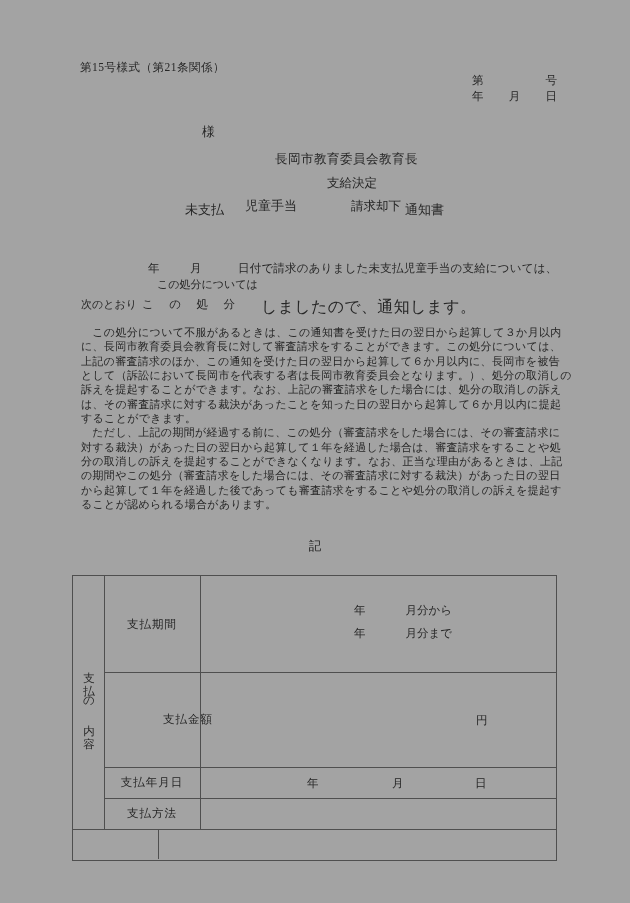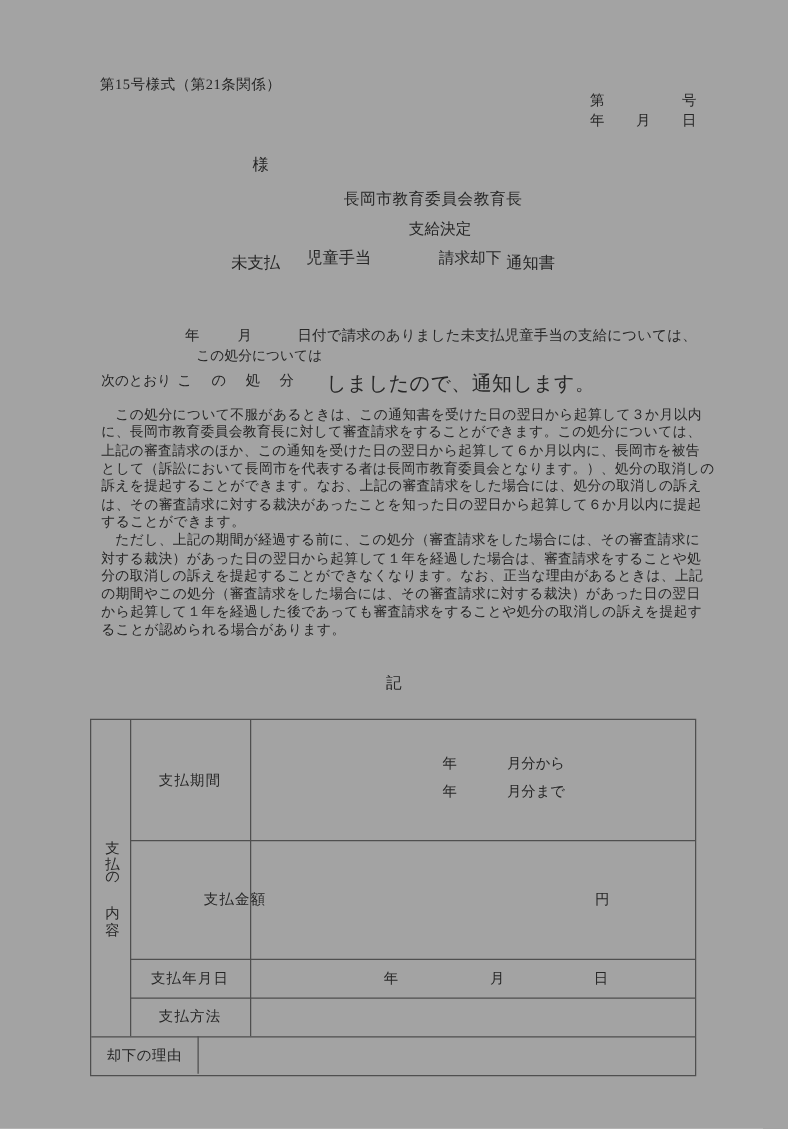--- a/index.html
+++ b/index.html
@@ -154,17 +154,16 @@
     <div class="cell c-lbl-paydate">支払年月日</div>
     <div class="c-content c-paydate">
       <span class="pd pd-y">年</span>
       <span class="pd pd-m">月</span>
       <span class="pd pd-d">日</span>
     </div>
 
     <div class="cell c-lbl-method">支払方法</div>
     <div class="c-content c-method"></div>
 
-    <div class="cell c-lbl-reject">却下の理由</div>
     <div class="c-reject-content"></div>
   </div>
 
 </div>
 
 </body></html>

